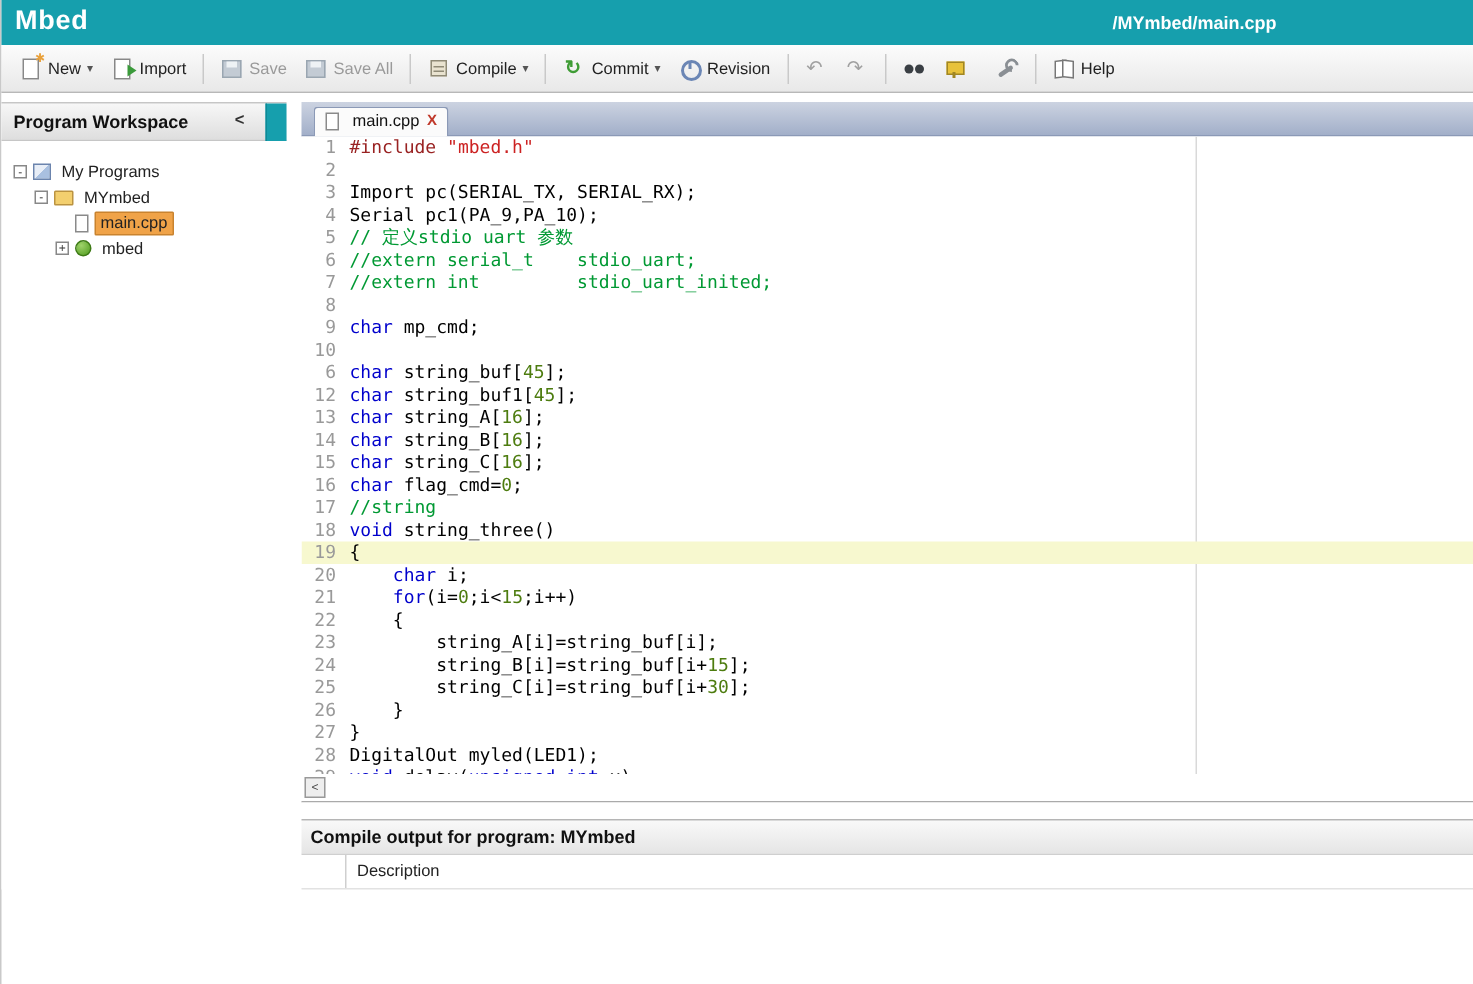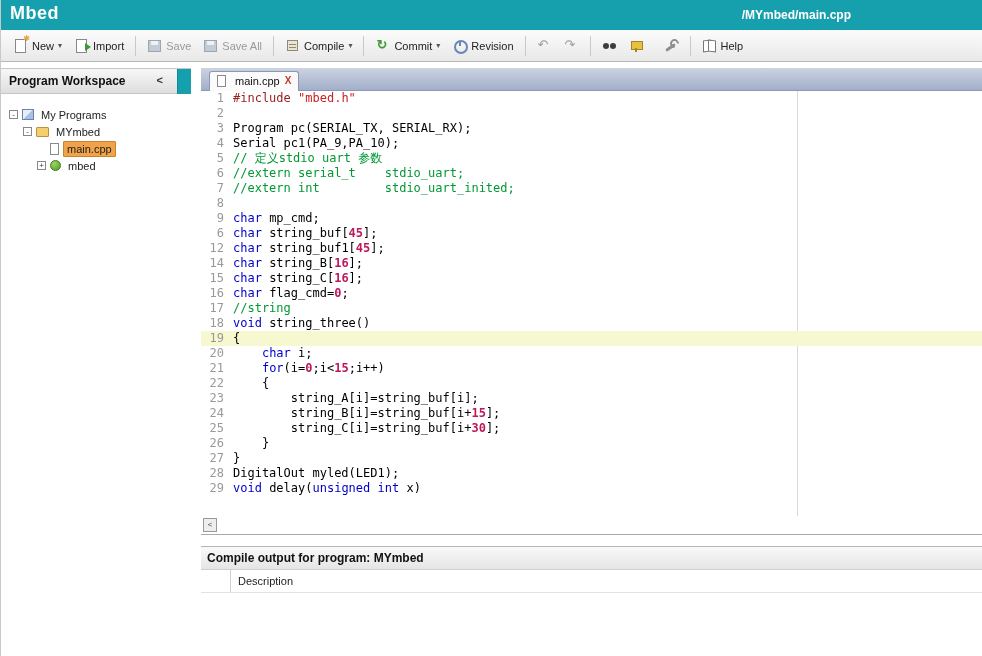--- a/index.html
+++ b/index.html
@@ -77,21 +77,21 @@
   
   .editor { height:452px; position:relative; overflow:hidden; background:#fff;
             font-family:"DejaVu Sans Mono", monospace; font-size:12px; }
   .margin-line { position:absolute; left:596px; top:0; width:1px; height:437px; background:#d9d9d9; }
   .code-line { display:flex; height:15px; line-height:15px; white-space:pre; position:relative; }
   .code-line.hl { background:#f7f8cf; }
   .ln { width:30px; text-align:right; padding-right:7px; color:#999; flex:none; }
   .code { padding-left:2px; }
   .t-kw  { color:#0000cc; }
   .t-cm  { color:#009933; }
-  .t-num { color:#be185d;font-weight:bold; }
+  .t-num { color:#4d7c0f; }
   .t-str { color:#cc2222; }
   .t-pre { color:#992222; }
   .t-pl  { color:#000; }
 
   .hscroll { height:20px; border-bottom:1px solid #aaa; padding:2px 0 0 2px; }
   .scroll-left { width:14px; height:14px; background:#eee; border:1px solid #999; font-size:8px; line-height:11px; text-align:center; color:#444; }
 
   .gap12 { height:12px; background:#fff; }
 
   
@@ -214,29 +214,31 @@
           <span>main.cpp</span>
           <span class="tab-close">X</span>
         </span>
       </div>
 
       <div class="editor">
         <div class="margin-line"></div>
         <div>
             <div class="code-line"><span class="ln">1</span><span class="code"><span class="t-pre">#include </span><span class="t-str">"mbed.h"</span></span></div>
             <div class="code-line"><span class="ln">2</span><span class="code"></span></div>
-            <div class="code-line"><span class="ln">3</span><span class="code"><span class="t-pl">Program pc(SERIAL_TX, SERIAL_RX);</span></span></div>
+            <div class="code-line"><span class="ln">3</span><span class="code"><span class="t-pl">Import pc(SERIAL_TX, SERIAL_RX);</span></span></div>
             <div class="code-line"><span class="ln">4</span><span class="code"><span class="t-pl">Serial pc1(PA_9,PA_10);</span></span></div>
             <div class="code-line"><span class="ln">5</span><span class="code"><span class="t-cm">// 定义stdio uart 参数</span></span></div>
             <div class="code-line"><span class="ln">6</span><span class="code"><span class="t-cm">//extern serial_t    stdio_uart;</span></span></div>
             <div class="code-line"><span class="ln">7</span><span class="code"><span class="t-cm">//extern int         stdio_uart_inited;</span></span></div>
             <div class="code-line"><span class="ln">8</span><span class="code"></span></div>
             <div class="code-line"><span class="ln">9</span><span class="code"><span class="t-kw">char</span><span class="t-pl"> mp_cmd;</span></span></div>
+            <div class="code-line"><span class="ln">10</span><span class="code"></span></div>
             <div class="code-line"><span class="ln">6</span><span class="code"><span class="t-kw">char</span><span class="t-pl"> string_buf[</span><span class="t-num">45</span><span class="t-pl">];</span></span></div>
             <div class="code-line"><span class="ln">12</span><span class="code"><span class="t-kw">char</span><span class="t-pl"> string_buf1[</span><span class="t-num">45</span><span class="t-pl">];</span></span></div>
+            <div class="code-line"><span class="ln">13</span><span class="code"><span class="t-kw">char</span><span class="t-pl"> string_A[</span><span class="t-num">16</span><span class="t-pl">];</span></span></div>
             <div class="code-line"><span class="ln">14</span><span class="code"><span class="t-kw">char</span><span class="t-pl"> string_B[</span><span class="t-num">16</span><span class="t-pl">];</span></span></div>
             <div class="code-line"><span class="ln">15</span><span class="code"><span class="t-kw">char</span><span class="t-pl"> string_C[</span><span class="t-num">16</span><span class="t-pl">];</span></span></div>
             <div class="code-line"><span class="ln">16</span><span class="code"><span class="t-kw">char</span><span class="t-pl"> flag_cmd=</span><span class="t-num">0</span><span class="t-pl">;</span></span></div>
             <div class="code-line"><span class="ln">17</span><span class="code"><span class="t-cm">//string</span></span></div>
             <div class="code-line"><span class="ln">18</span><span class="code"><span class="t-kw">void</span><span class="t-pl"> string_three()</span></span></div>
             <div class="code-line hl"><span class="ln">19</span><span class="code"><span class="t-pl">{</span></span></div>
             <div class="code-line"><span class="ln">20</span><span class="code"><span class="t-pl">    </span><span class="t-kw">char</span><span class="t-pl"> i;</span></span></div>
             <div class="code-line"><span class="ln">21</span><span class="code"><span class="t-pl">    </span><span class="t-kw">for</span><span class="t-pl">(i=</span><span class="t-num">0</span><span class="t-pl">;i&lt;</span><span class="t-num">15</span><span class="t-pl">;i++)</span></span></div>
             <div class="code-line"><span class="ln">22</span><span class="code"><span class="t-pl">    {</span></span></div>
             <div class="code-line"><span class="ln">23</span><span class="code"><span class="t-pl">        string_A[i]=string_buf[i];</span></span></div>

